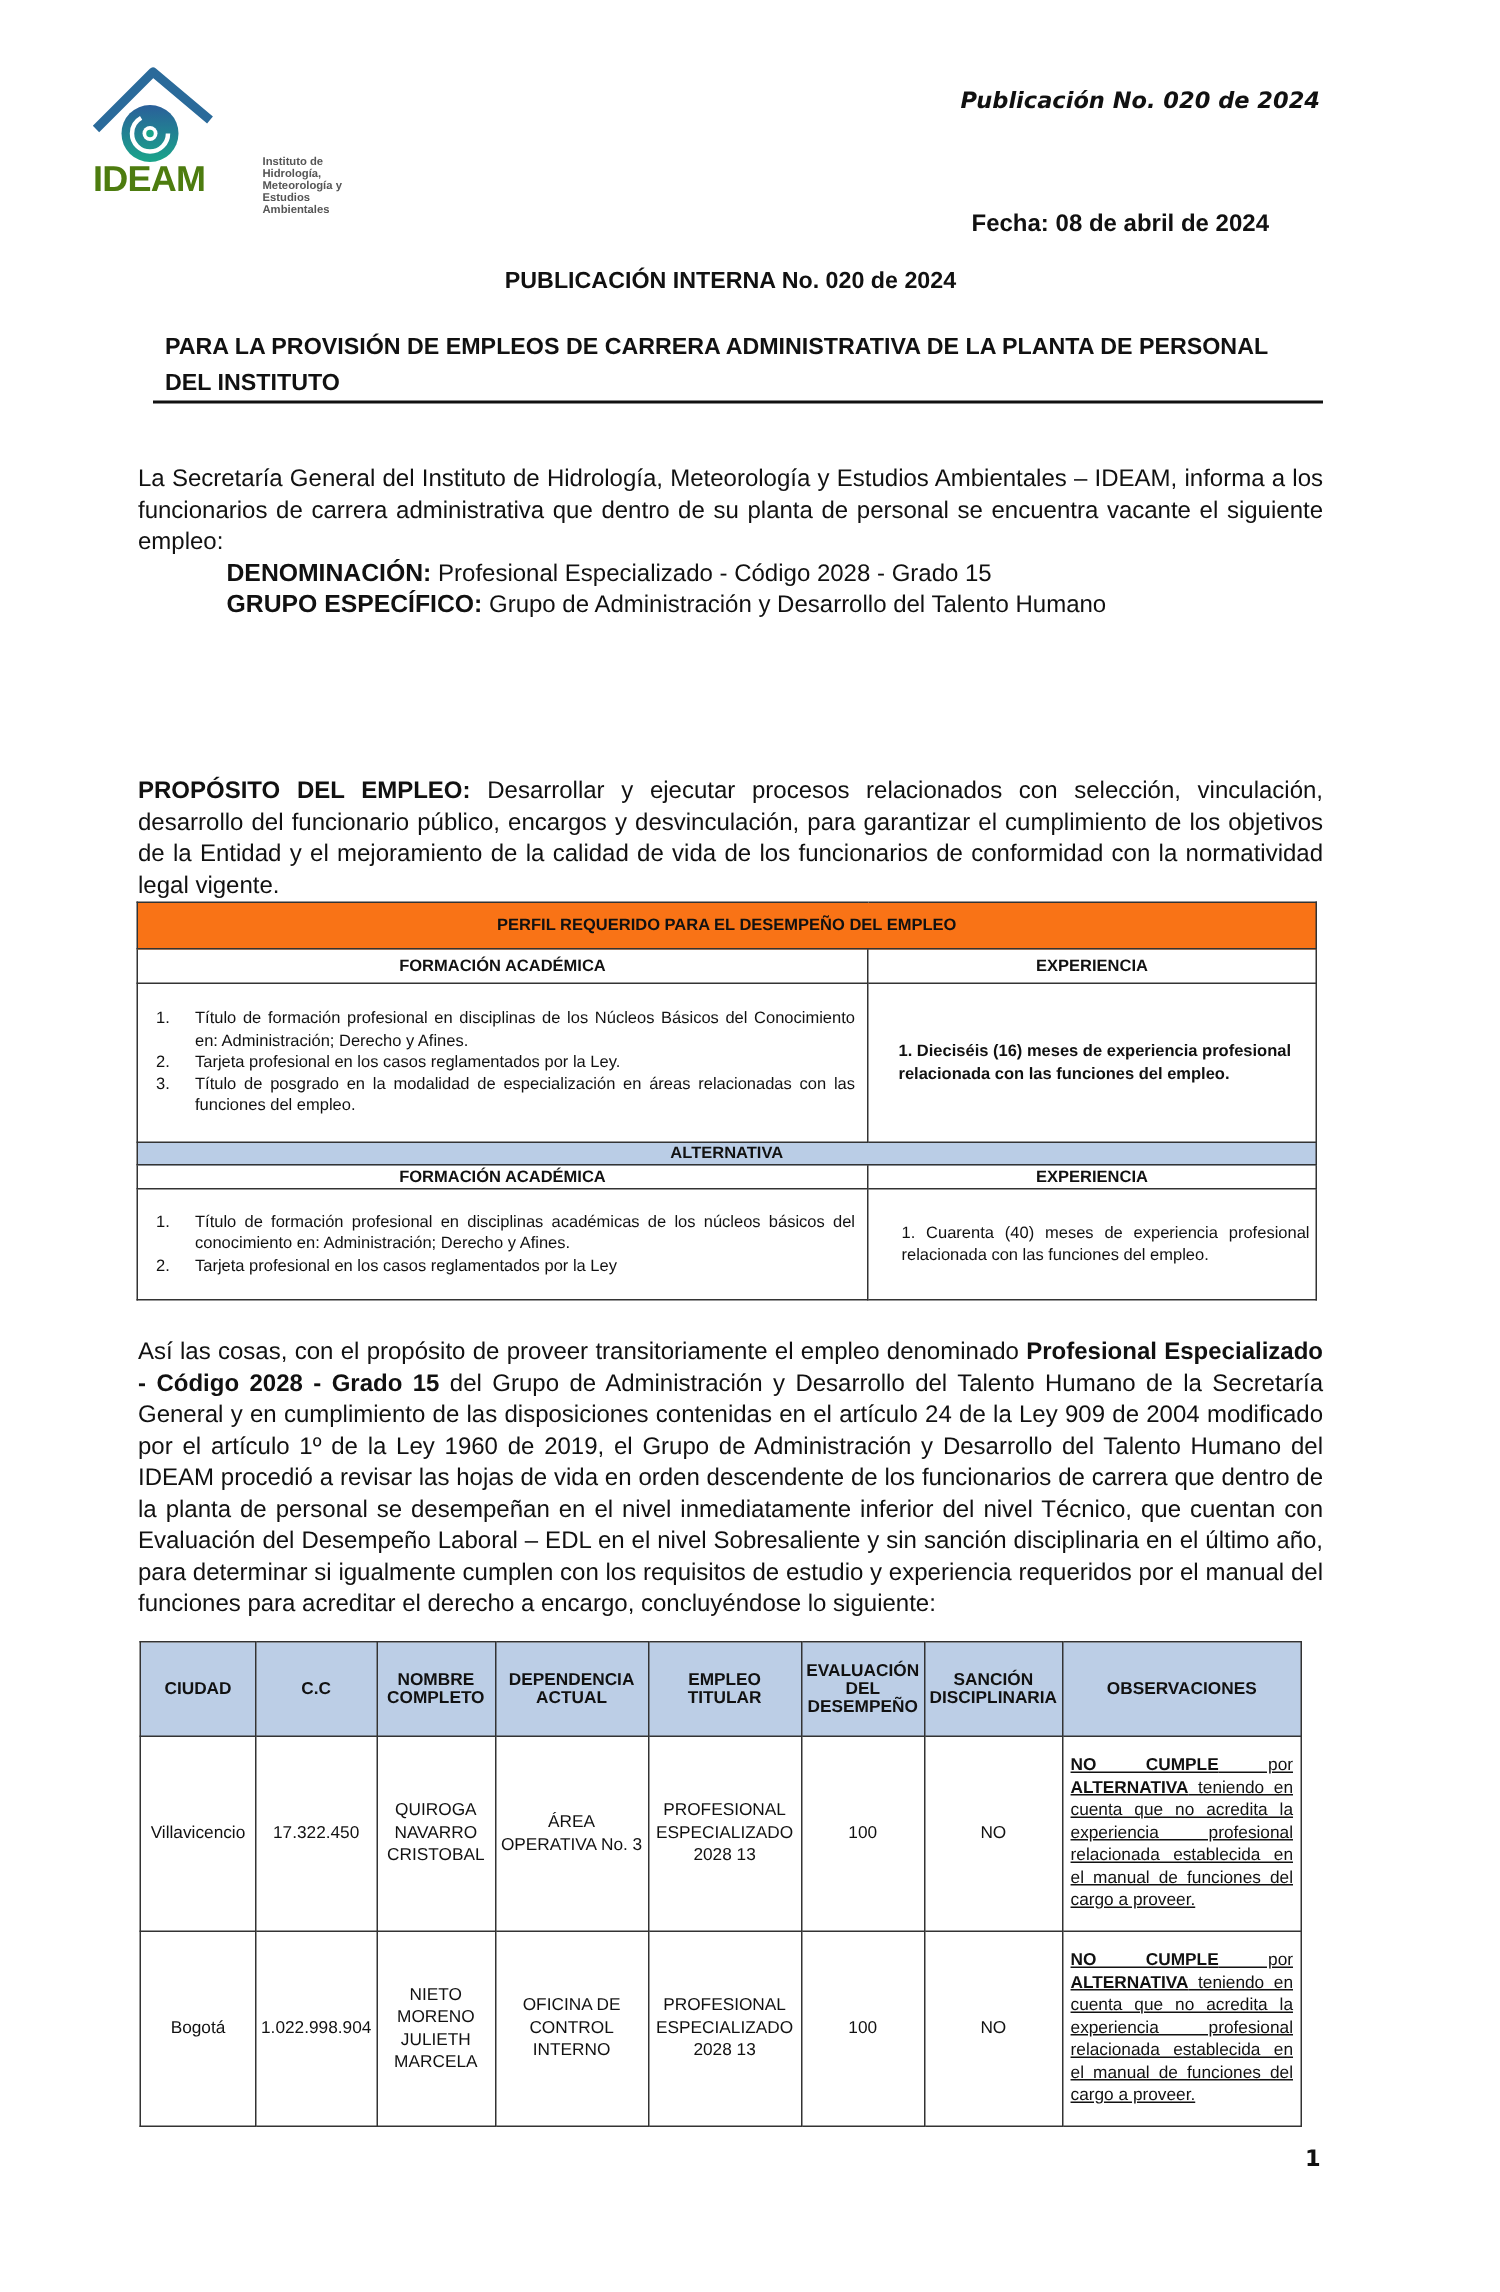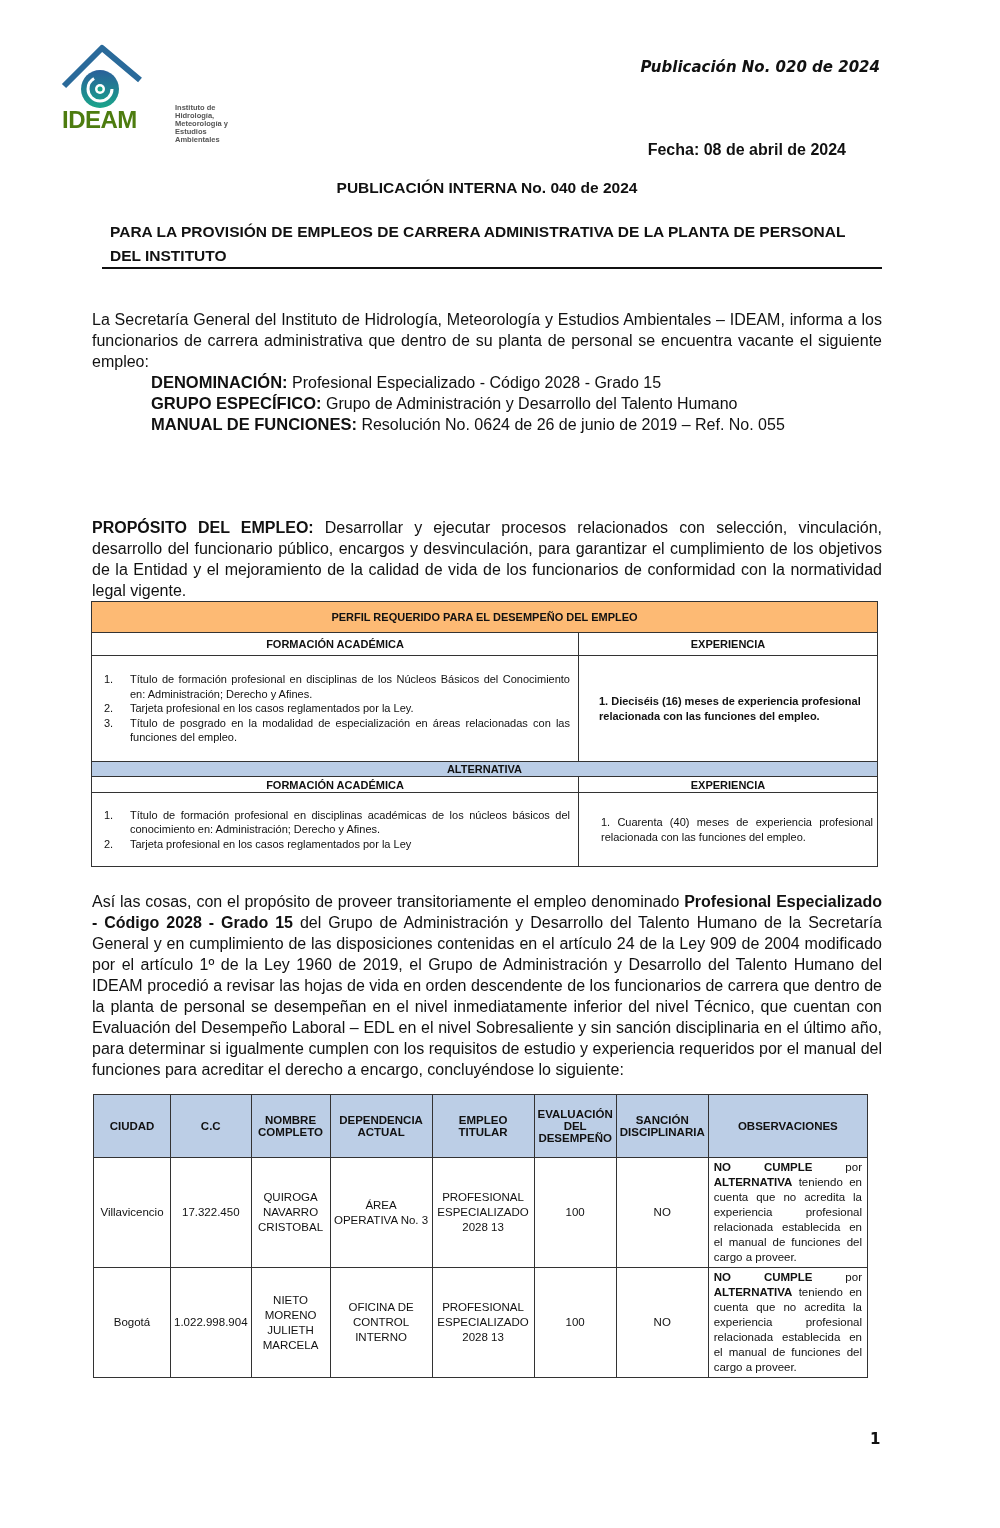--- a/index.html
+++ b/index.html
@@ -19,31 +19,31 @@
   .rule { left: 102px; width: 780px; top: 267px; height: 2px; background: #111; }
   .para { left: 92px; width: 790px; font-size: 16px; line-height: 21px; text-align: justify; }
   .p1 { top: 309px; }
   .fields { left: 151px; top: 372px; font-size: 16px; line-height: 21px; }
   .fields b { font-size: 16.5px; }
   .p2 { top: 517px; }
   .p3 { top: 891px; }
   table { border-collapse: collapse; position: absolute; }
   .profile { left: 91px; top: 601px; width: 787px; font-size: 11px; }
   .profile td { border: 1px solid #333; padding: 0 8px; }
-  .hdr-blue { background: #fdba74; text-align: center; font-weight: bold; height: 30px; }
+  .hdr-blue { background: #f97316; text-align: center; font-weight: bold; height: 30px; }
   .hdr-white { text-align: center; font-weight: bold; height: 22px; }
   .alt-blue { background: #bacde6; text-align: center; font-weight: bold; height: 14px; line-height: 14px; }
   .alt-sub { text-align: center; font-weight: bold; height: 15px; line-height: 14px; }
   ol.items { margin: 0; padding: 0 0 0 0; list-style: none; }
   ol.items li { position: relative; padding-left: 30px; line-height: 14.5px; text-align: justify; }
   ol.items li span.n { position: absolute; left: 4px; }
   .cands { left: 93px; top: 1094px; width: 775px; font-size: 11.5px; }
   .cands th { background: #bccee6; border: 1px solid #333; font-weight: bold; font-size: 11.5px; height: 62px; padding: 0 3px; }
   .cands td { border: 1px solid #333; text-align: center; padding: 0 3px; line-height: 15px; }
-  .cands td.obs { text-align: justify; padding: 2px 5px; line-height: 15px; vertical-align: top; }
+  .cands td.obs { text-align: justify; padding: 12px 5px; line-height: 15px; vertical-align: top; text-decoration: underline; }
   .pagenum { left: 870px; top: 1430px; font-size: 15px; font-weight: bold; font-family: "DejaVu Sans", sans-serif; }
 </style>
 </head>
 <body>
 
 <div class="abs logo">
   <svg width="90" height="70" viewBox="0 0 90 70" style="position:absolute;left:0;top:0;">
     <defs>
       <linearGradient id="g1" x1="0" y1="0" x2="0" y2="1">
         <stop offset="0" stop-color="#2a5f9a"></stop>
@@ -60,30 +60,29 @@
   <div class="logo-sub">
     <div>Instituto de Hidrología,</div>
     <div>Meteorología y</div>
     <div>Estudios Ambientales</div>
   </div>
 </div>
 
 <div class="abs pub-no">Publicación No. 020 de 2024</div>
 <div class="abs fecha">Fecha: 08 de abril de 2024</div>
 
-<div class="abs title1">PUBLICACIÓN INTERNA No. 040 de 2024</div>
+<div class="abs title1">PUBLICACIÓN INTERNA No. 020 de 2024</div>
 <div class="abs title2">PARA LA PROVISIÓN DE EMPLEOS DE CARRERA ADMINISTRATIVA DE LA PLANTA DE PERSONAL DEL INSTITUTO</div>
 <div class="abs rule"></div>
 
 <div class="abs para p1">La Secretaría General del Instituto de Hidrología, Meteorología y Estudios Ambientales – IDEAM, informa a los funcionarios de carrera administrativa que dentro de su planta de personal se encuentra vacante el siguiente empleo:</div>
 
 <div class="abs fields">
   <div><b>DENOMINACIÓN:</b><span> Profesional Especializado - Código 2028 - Grado 15</span></div>
   <div><b>GRUPO ESPECÍFICO:</b><span> Grupo de Administración y Desarrollo del Talento Humano</span></div>
-  <div><b>MANUAL DE FUNCIONES:</b><span> Resolución No. 0624 de 26 de junio de 2019 – Ref. No. 055</span></div>
 </div>
 
 <div class="abs para p2">
   <b>PROPÓSITO DEL EMPLEO:</b><span> Desarrollar y ejecutar procesos relacionados con selección, vinculación, desarrollo del funcionario público, encargos y desvinculación, para garantizar el cumplimiento de los objetivos de la Entidad y el mejoramiento de la calidad de vida de los funcionarios de conformidad con la normatividad legal vigente.</span>
 </div>
 
 <table class="profile">
   <tbody>
       <tr>
         <td colspan="2" class="hdr-blue">PERFIL REQUERIDO PARA EL DESEMPEÑO DEL EMPLEO</td>

